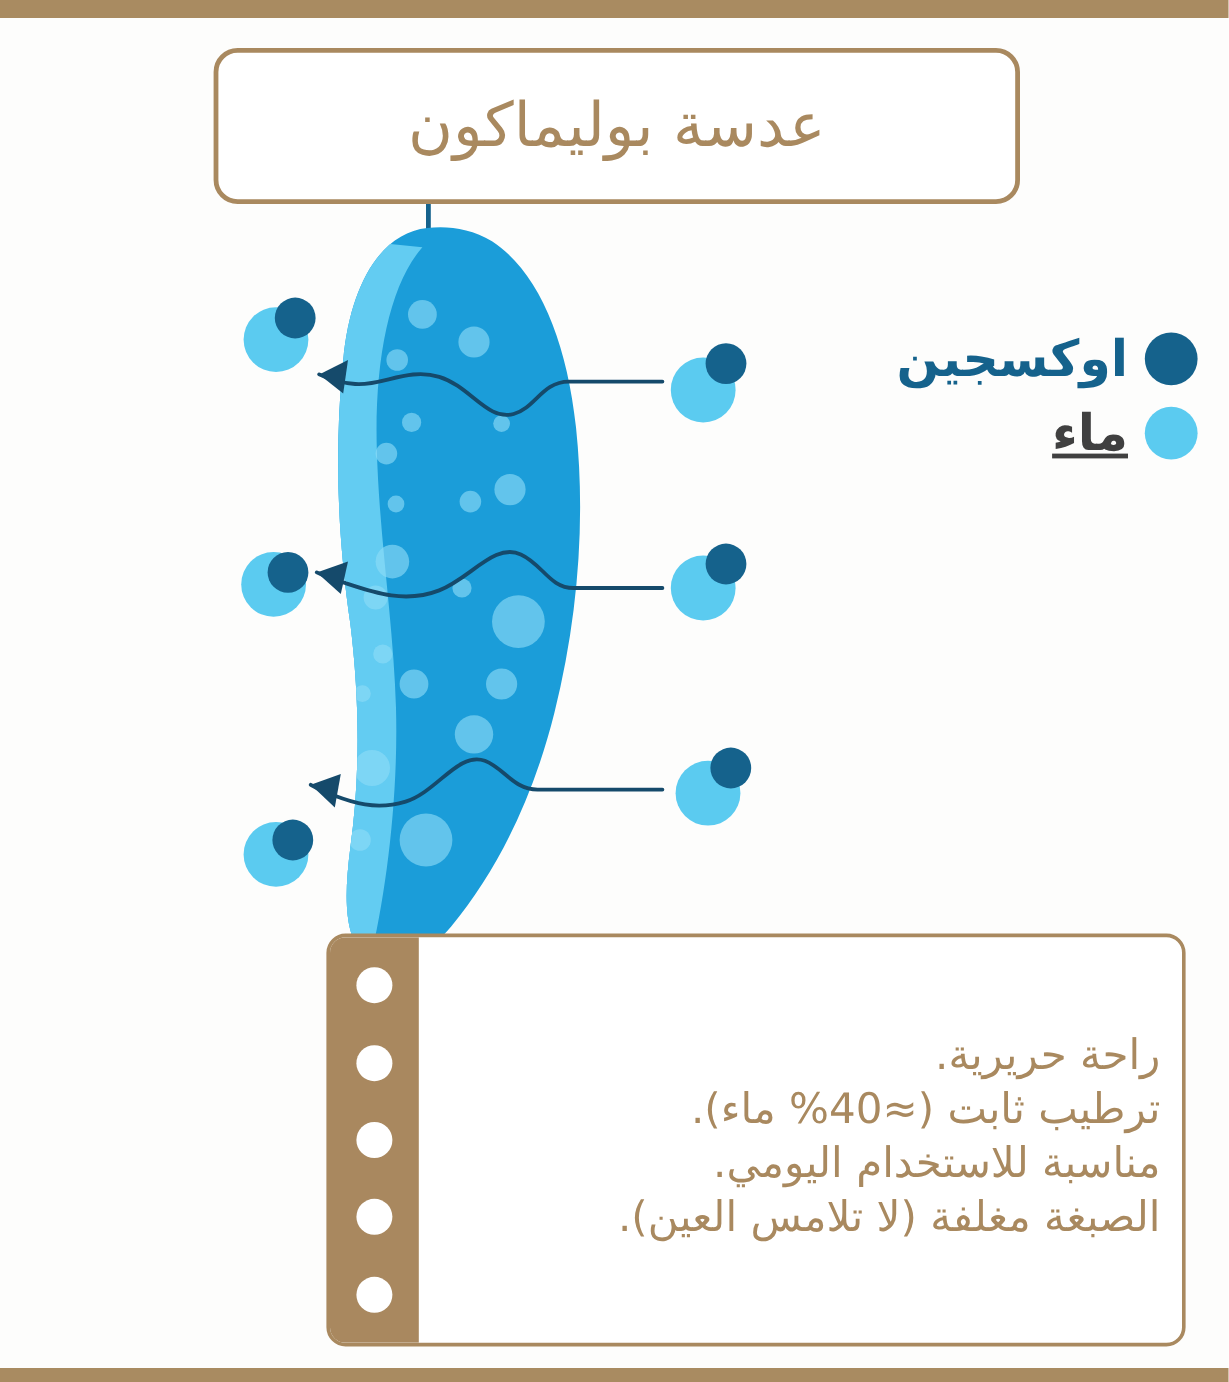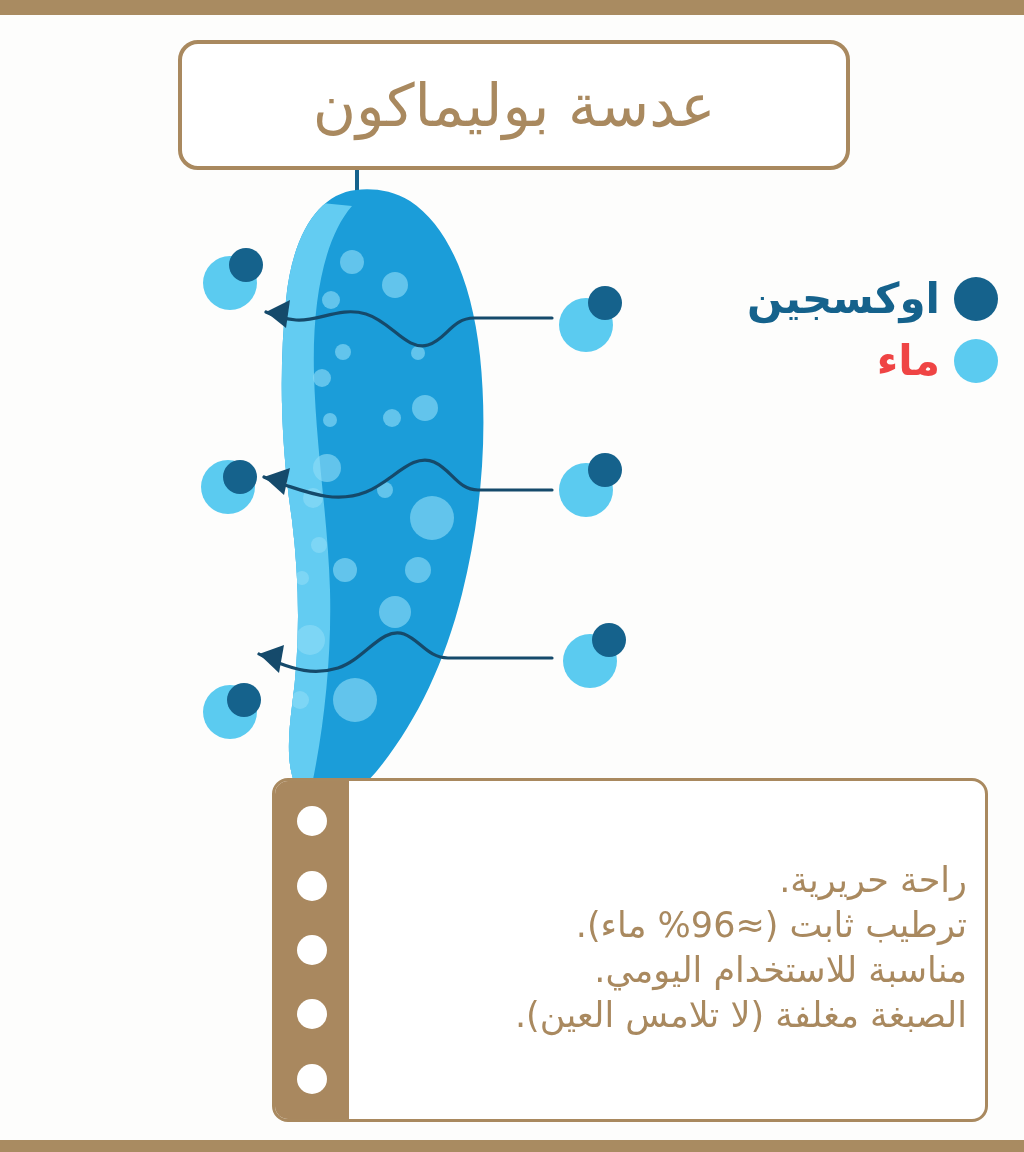--- a/index.html
+++ b/index.html
@@ -36,21 +36,21 @@
     box-sizing: border-box;
     border: 4px solid #a9895f;
     border-radius: 20px;
     background: #ffffff;
     display: flex;
     align-items: center;
     justify-content: center;
   }
   #title-text {
     color: #a9895f;
-    font-size: 59px;
+    font-size: 51px;
     line-height: 1;
     font-weight: 400;
     letter-spacing: 0px;
     white-space: nowrap;
     direction: rtl;
   }
 
   
   #illustration {
     position: absolute;
@@ -81,21 +81,21 @@
   }
   .legend-dot.oxygen { width: 44px; height: 44px; background: #15628c; }
   .legend-dot.water  { width: 44px; height: 44px; background: #5bcbf0; }
   .legend-label {
     font-size: 42px;
     font-weight: 700;
     line-height: 1;
     white-space: nowrap;
   }
   .legend-label.oxygen { color: #15628c; }
-  .legend-label.water  { color: #ef4444; }
+  .legend-label.water  { color: #404040; text-decoration: underline; }
 
   
   #features-card {
     position: absolute;
     left: 272px;
     top: 778px;
     width: 716px;
     height: 344px;
     box-sizing: border-box;
     border: 3px solid #a9895f;
@@ -279,19 +279,19 @@
   <div id="features-card">
     <div id="features-bullets">
       <span class="bullet-hole"></span>
       <span class="bullet-hole"></span>
       <span class="bullet-hole"></span>
       <span class="bullet-hole"></span>
       <span class="bullet-hole"></span>
     </div>
     <div id="features-list">
       <div class="feature-line">راحة حريرية.</div>
-      <div class="feature-line">ترطيب ثابت (≈96% ماء).</div>
+      <div class="feature-line">ترطيب ثابت (≈40% ماء).</div>
       <div class="feature-line">مناسبة للاستخدام اليومي.</div>
       <div class="feature-line">الصبغة مغلفة (لا تلامس العين).</div>
     </div>
   </div>
 
 </div>
 
 </body></html>

